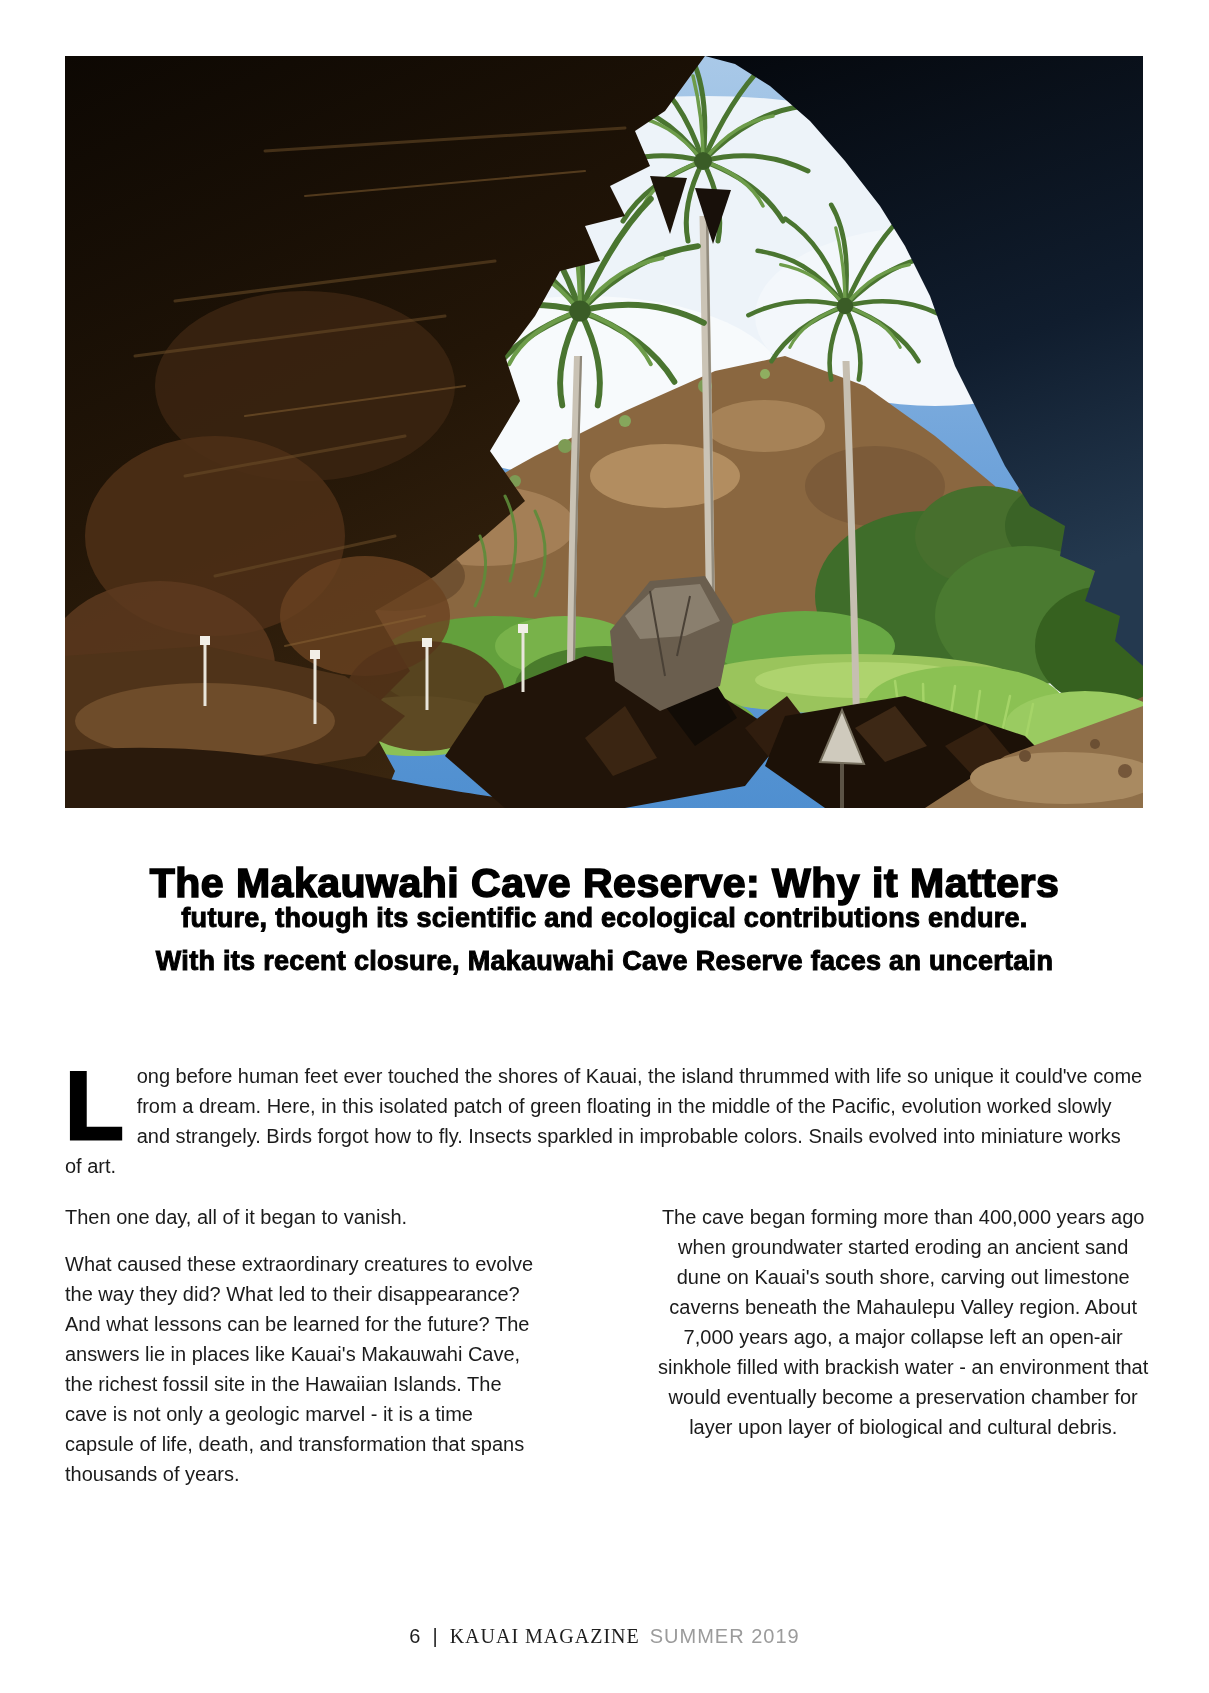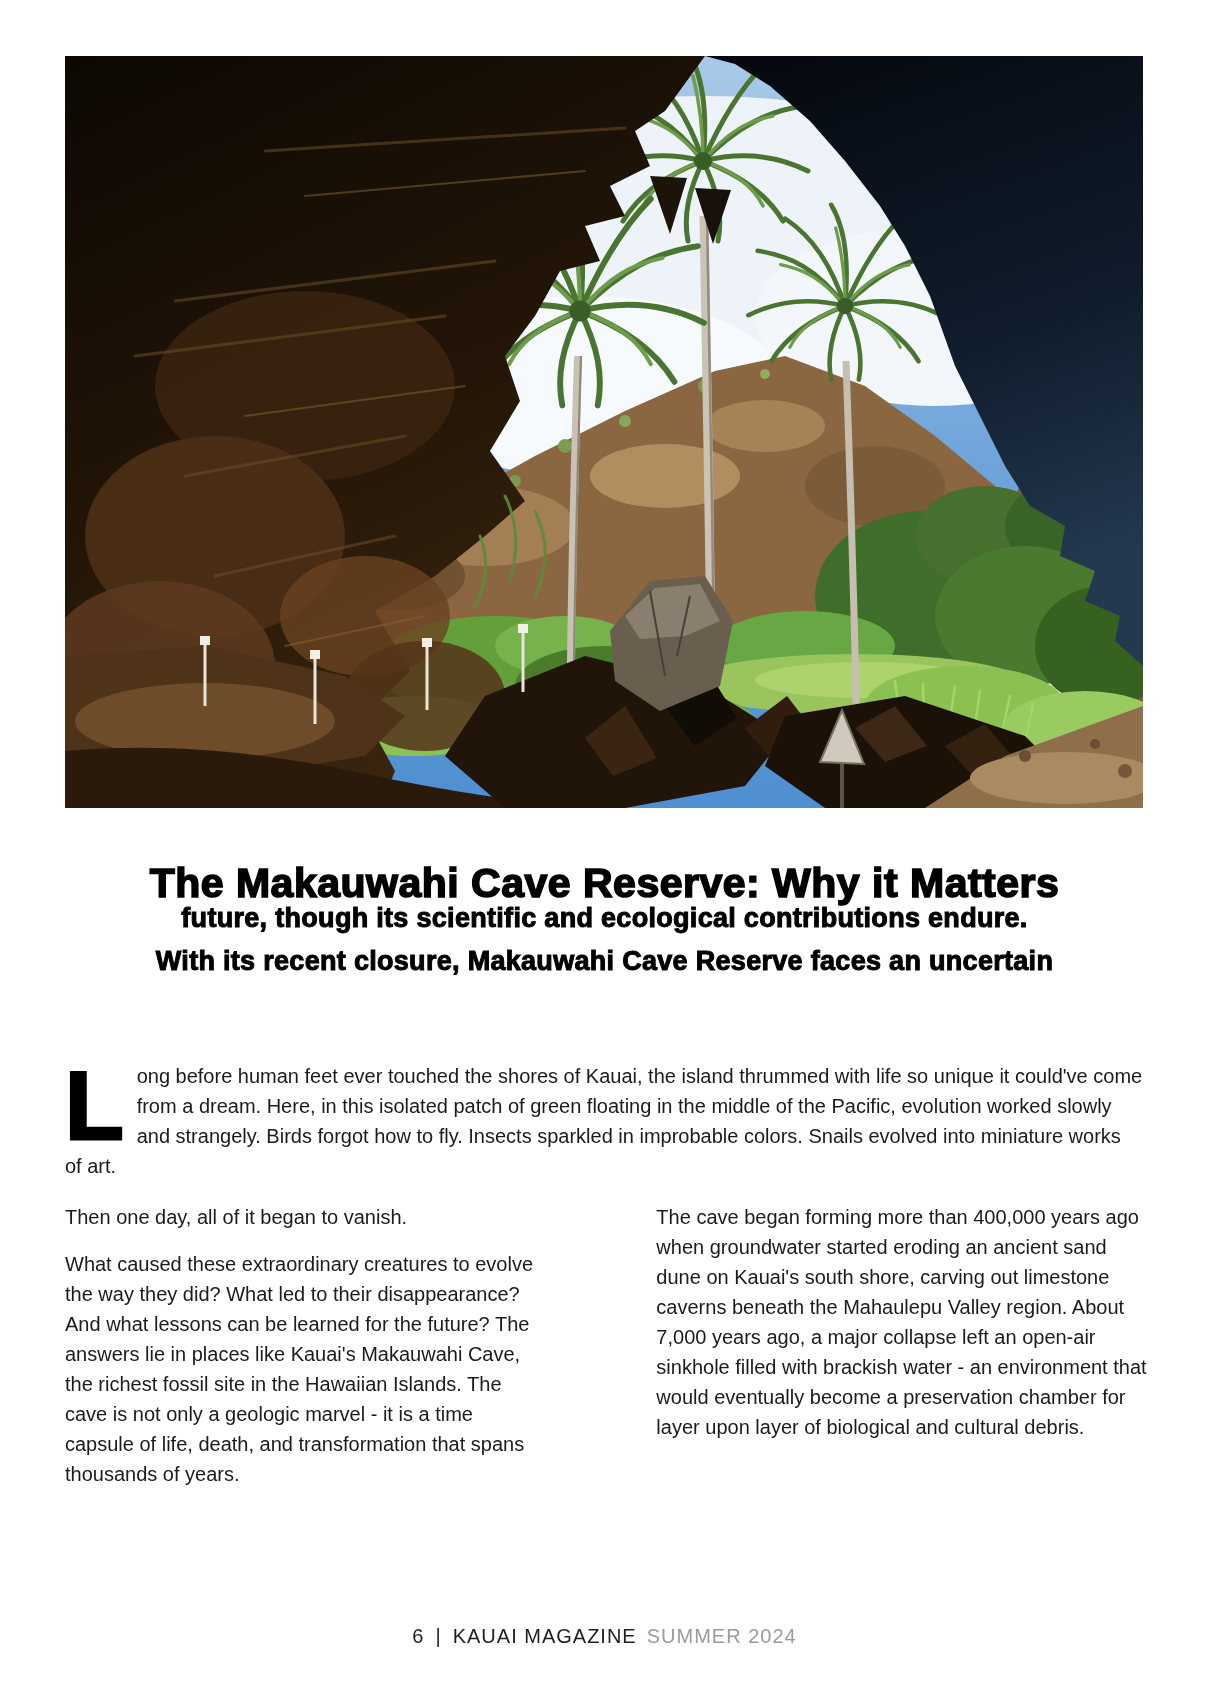--- a/index.html
+++ b/index.html
@@ -25,29 +25,29 @@
     font-size:20px;line-height:30px;color:#1b1b1b;
   }
   .dropcap{
     float:left;font-size:96px;line-height:80px;font-weight:700;color:#000;
     -webkit-text-stroke:3px #000;margin:5px 13px 0 0;
   }
   .columns{
     position:absolute;left:65px;top:1202px;width:1085px;display:flex;gap:32px;
   }
   .col-left{width:488px;margin-right:87px;}
-  .col-right{width:510px;}
+  .col-right{width:510px;text-align:center;}
   .columns p{margin:0 0 17px 0;font-size:20px;line-height:30px;color:#1b1b1b;}
   .footer{
     position:absolute;left:0;top:1625px;width:100%;text-align:center;
     font-size:20px;color:#2a2a2a;
   }
   .footer .pgnum{color:#1e1e1e;}
   .footer .sep{margin:0 12px;color:#1e1e1e;}
-  .footer .mag{letter-spacing:1px;color:#1e1e1e;}
+  .footer .mag{letter-spacing:1px;color:#1e1e1e;font-family:Liberation Serif, serif;}
   .footer .issue{margin-left:10px;letter-spacing:1px;color:#9b9b9b;}
 </style>
 </head>
 <body>
 
 <div class="page">
 
   <div class="photo">
     <svg viewBox="0 0 1078 752" preserveAspectRatio="none" aria-hidden="true">
       <defs>
@@ -244,16 +244,16 @@
     <div class="col-left">
       <p>Then one day, all of it began to vanish.</p>
       <p>What caused these extraordinary creatures to evolve the way they did? What led to their disappearance? And what lessons can be learned for the future? The answers lie in places like Kauai's Makauwahi Cave, the richest fossil site in the Hawaiian Islands. The cave is not only a geologic marvel - it is a time capsule of life, death, and transformation that spans thousands of years.</p>
     </div>
     <div class="col-right">
       <p>The cave began forming more than 400,000 years ago when groundwater started eroding an ancient sand dune on Kauai's south shore, carving out limestone caverns beneath the Mahaulepu Valley region. About 7,000 years ago, a major collapse left an open-air sinkhole filled with brackish water - an environment that would eventually become a preservation chamber for layer upon layer of biological and cultural debris.</p>
     </div>
   </div>
 
   <div class="footer">
-    <span class="pgnum">6</span><span class="sep">|</span><span class="mag">KAUAI MAGAZINE</span><span class="issue">SUMMER 2024</span>
+    <span class="pgnum">6</span><span class="sep">|</span><span class="mag">KAUAI MAGAZINE</span><span class="issue">SUMMER 2019</span>
   </div>
 
 </div>
 
 </body></html>

